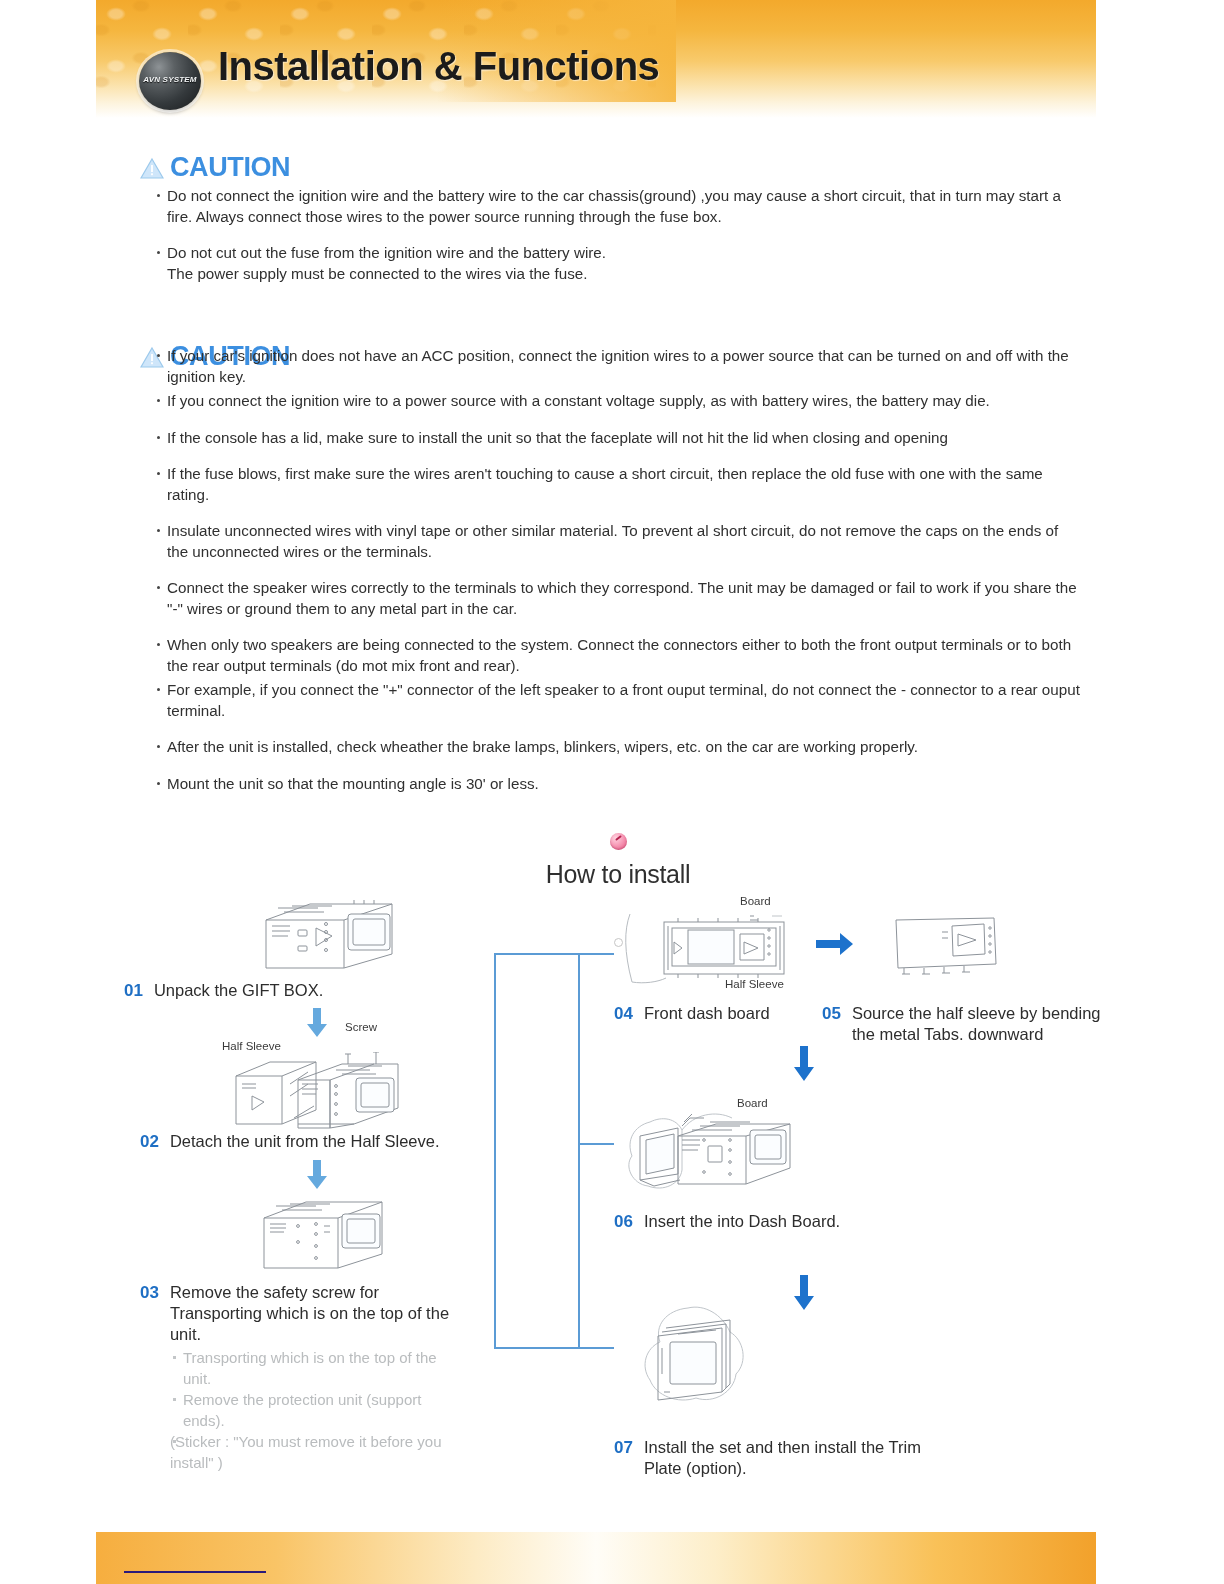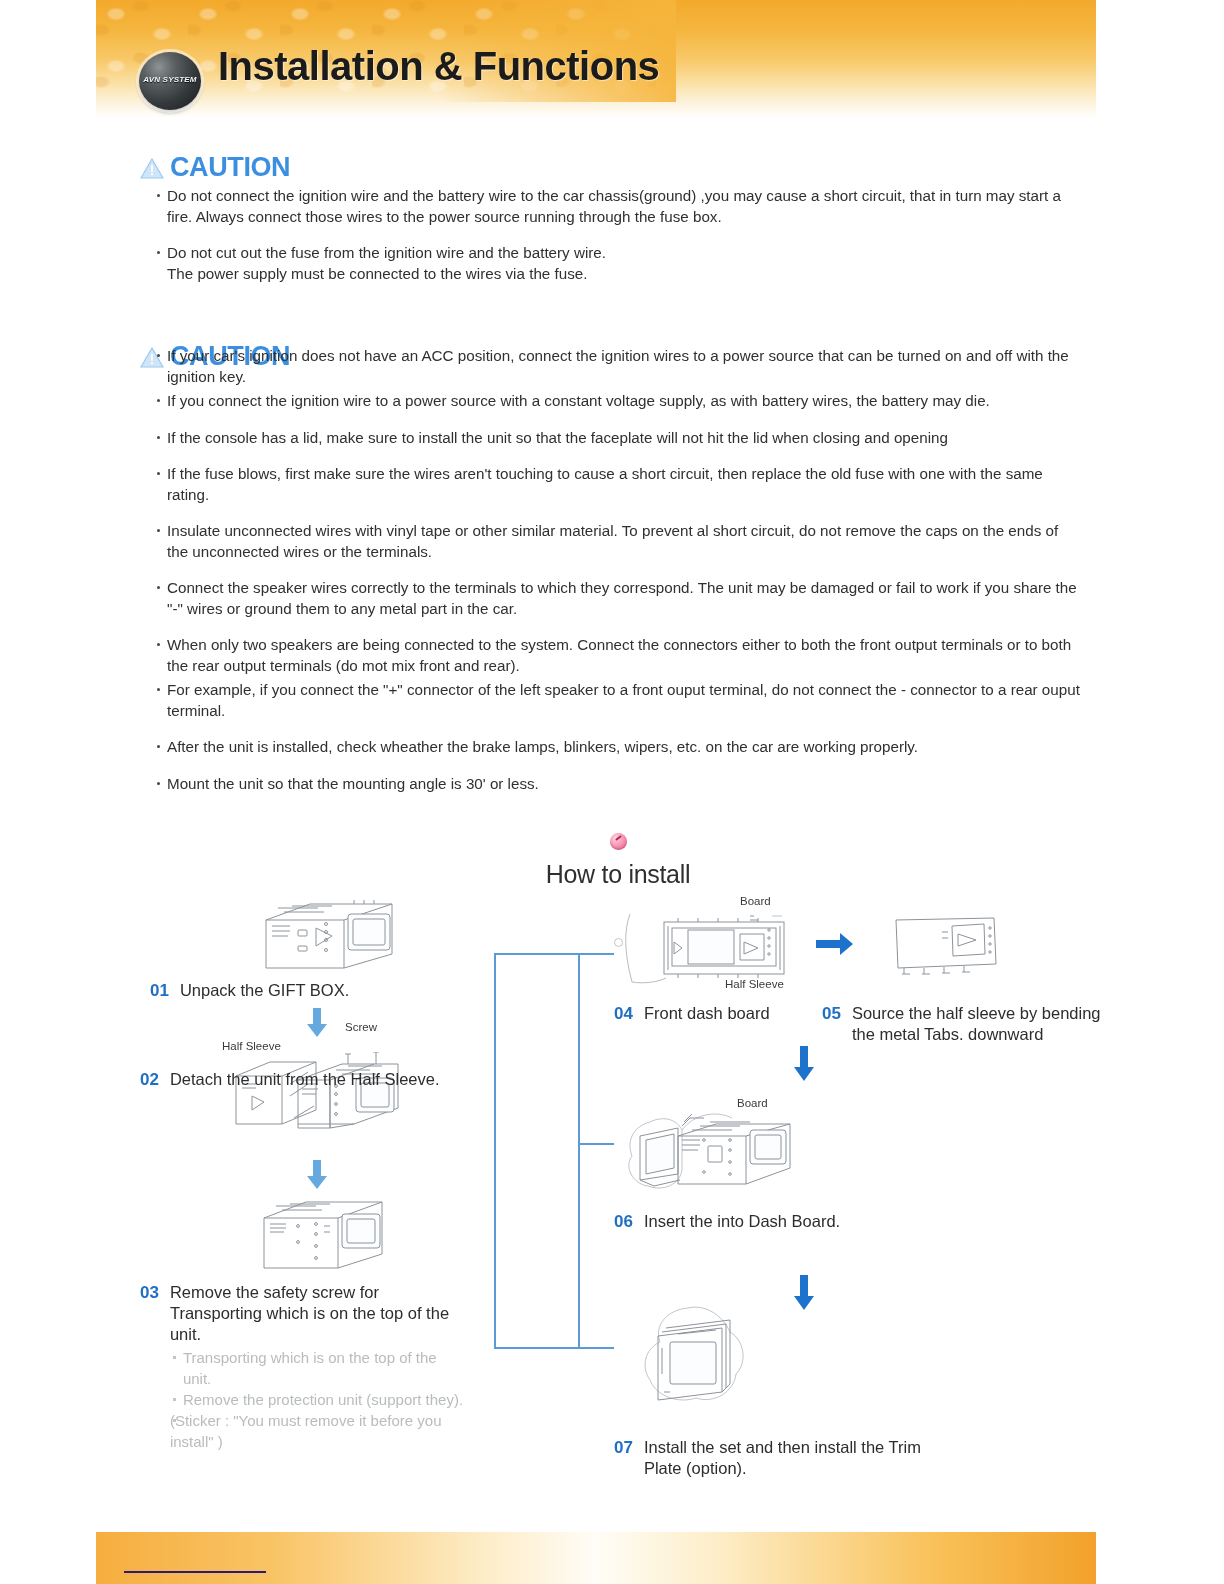--- a/index.html
+++ b/index.html
@@ -201,21 +201,21 @@
       <path d="M58 30 L74 38 L58 48 Z"></path>
       <circle cx="68" cy="26" r="1.5"></circle>
         <circle cx="68" cy="34" r="1.5"></circle>
       <circle cx="68" cy="42" r="1.5"></circle>
         <circle cx="68" cy="52" r="1.5"></circle>
       <path d="M20 10 L60 10 M26 14 L66 14 M34 8 L74 8"></path>
       <path d="M96 6 L96 2 M106 6 L106 2 M116 6 L116 2"></path>
     </g>
   </svg>
 </div>
-<div class="step" style="left:150px;top:980px;width:330px;">
+<div class="step" style="left:124px;top:980px;width:330px;">
   <span class="step-num">01</span>
   <span class="step-txt">Unpack the GIFT BOX.</span>
 </div>
 
 <div class="arrow-down" style="left:305px;top:1008px;">
   <svg width="24" height="30" viewBox="0 0 24 30">
       <path d="M8 0 h8 v16 h6 L12 29 L2 16 h6 Z" fill="#65a9de"></path>
     </svg>
 </div>
 
@@ -241,21 +241,21 @@
       <circle cx="106" cy="34" r="1.4"></circle>
         <circle cx="106" cy="42" r="1.4"></circle>
       <circle cx="106" cy="52" r="1.4"></circle>
         <circle cx="106" cy="62" r="1.4"></circle>
       <path d="M106 18 L140 18 M112 22 L146 22 M118 14 L152 14"></path>
       <path d="M118 12 L118 2 M146 12 L146 0"></path>
       <path d="M115 2 L121 2 M143 0 L149 0"></path>
     </g>
   </svg>
 </div>
-<div class="step" style="left:140px;top:1069px;width:330px;">
+<div class="step" style="left:140px;top:1131px;width:330px;">
   <span class="step-num">02</span>
   <span class="step-txt">Detach the unit from the Half Sleeve.</span>
 </div>
 
 <div class="arrow-down" style="left:305px;top:1160px;">
   <svg width="24" height="30" viewBox="0 0 24 30">
       <path d="M8 0 h8 v16 h6 L12 29 L2 16 h6 Z" fill="#65a9de"></path>
     </svg>
 </div>
 
@@ -278,21 +278,21 @@
       <path d="M66 30 L72 30 M66 36 L72 36"></path>
     </g>
   </svg>
 </div>
 <div class="step" style="left:140px;top:1282px;width:325px;">
   <span class="step-num">03</span>
   <span>
     <span class="step-txt">Remove the safety screw for Transporting which is on the top of the unit.</span>
     <div class="sub-note">
       <div class="sn">Transporting which is on the top of the unit.</div>
-      <div class="sn">Remove the protection unit (support they).</div>
+      <div class="sn">Remove the protection unit (support ends).</div>
       <div class="sn sn-plain">(Sticker : "You must remove it before you install" )</div>
     </div>
   </span>
 </div>
 
 <div class="cap" style="left:740px;top:895px;">Board</div>
 <div class="cap" style="left:725px;top:978px;">Half Sleeve</div>
 <div class="dw" style="left:622px;top:912px;">
   <svg width="190" height="74" viewBox="0 0 190 74">
     <g fill="none" stroke="#b7bcc1" stroke-width="1">

